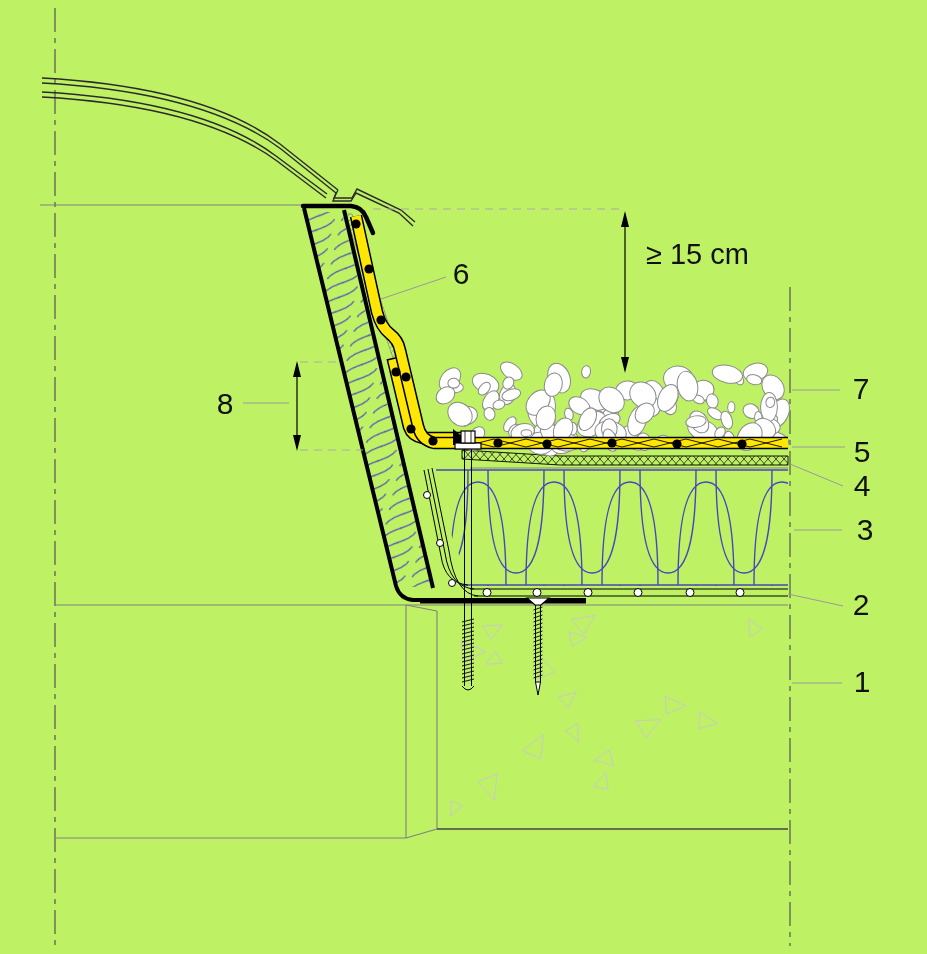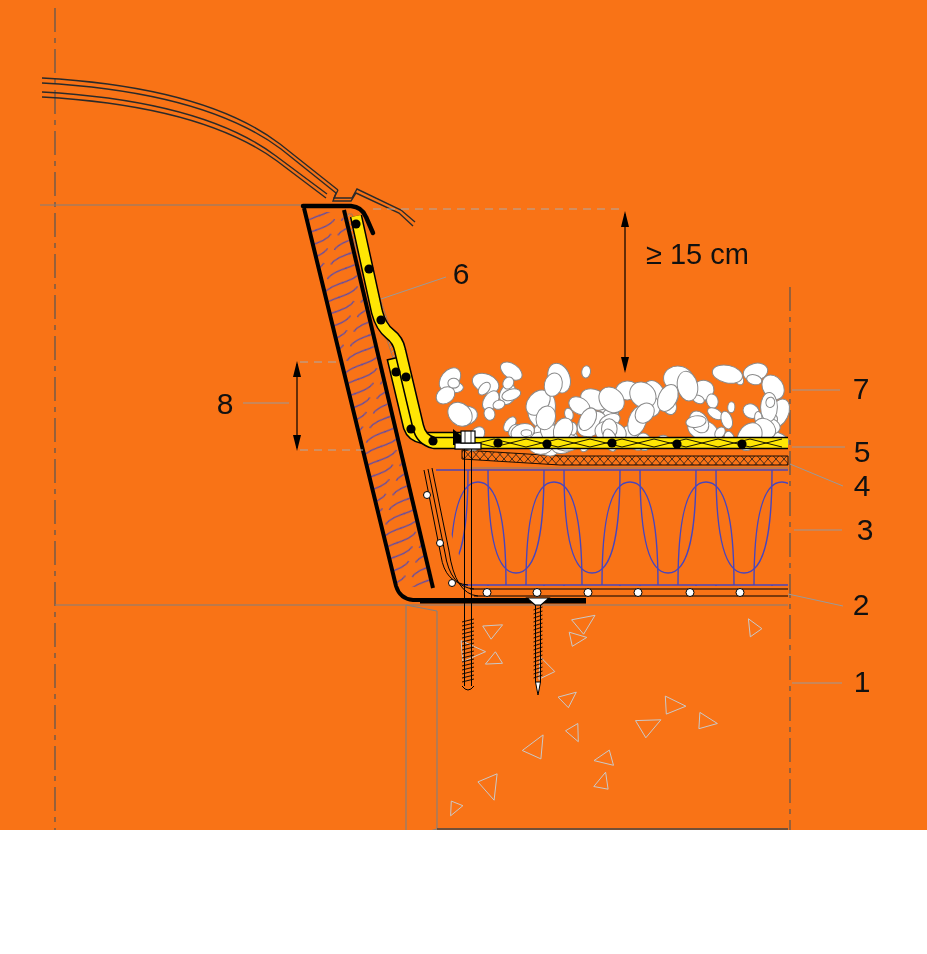--- a/index.html
+++ b/index.html
@@ -1,16 +1,16 @@
 <!DOCTYPE html>
 <html style="--mem-yellow: #ffe604; --ins-blue: #4845bd;"><head>
 <meta charset="utf-8">
 <style>
   html,body{margin:0;padding:0;background:#fff;}
-  .stage{position:relative;width:927px;height:830px;background:#f97316;overflow:hidden;
+  .stage{position:relative;width:927px;height:954px;background:#bef264;overflow:hidden;
          font-family:"Liberation Sans", sans-serif;}
   svg{display:block}
   .callout-text{font-family:"Liberation Sans", sans-serif;font-size:30px;fill:#111;}
   .dim-text{font-family:"Liberation Sans", sans-serif;font-size:29px;fill:#111;}
   .thin{stroke:#808080;stroke-width:1.1;fill:none;}
   .leader{stroke:#9a9a9a;stroke-width:1;fill:none;}
   .dashproj{stroke:#ababab;stroke-width:1;stroke-dasharray:8 6;fill:none;}
   .cline{stroke:#555;stroke-width:1.2;stroke-dasharray:24 6 5 6;fill:none;}
   .domeln{stroke:#2a2a2a;stroke-width:1.4;fill:none;}
   .blue{stroke:var(--ins-blue);stroke-width:1.4;fill:none;}

